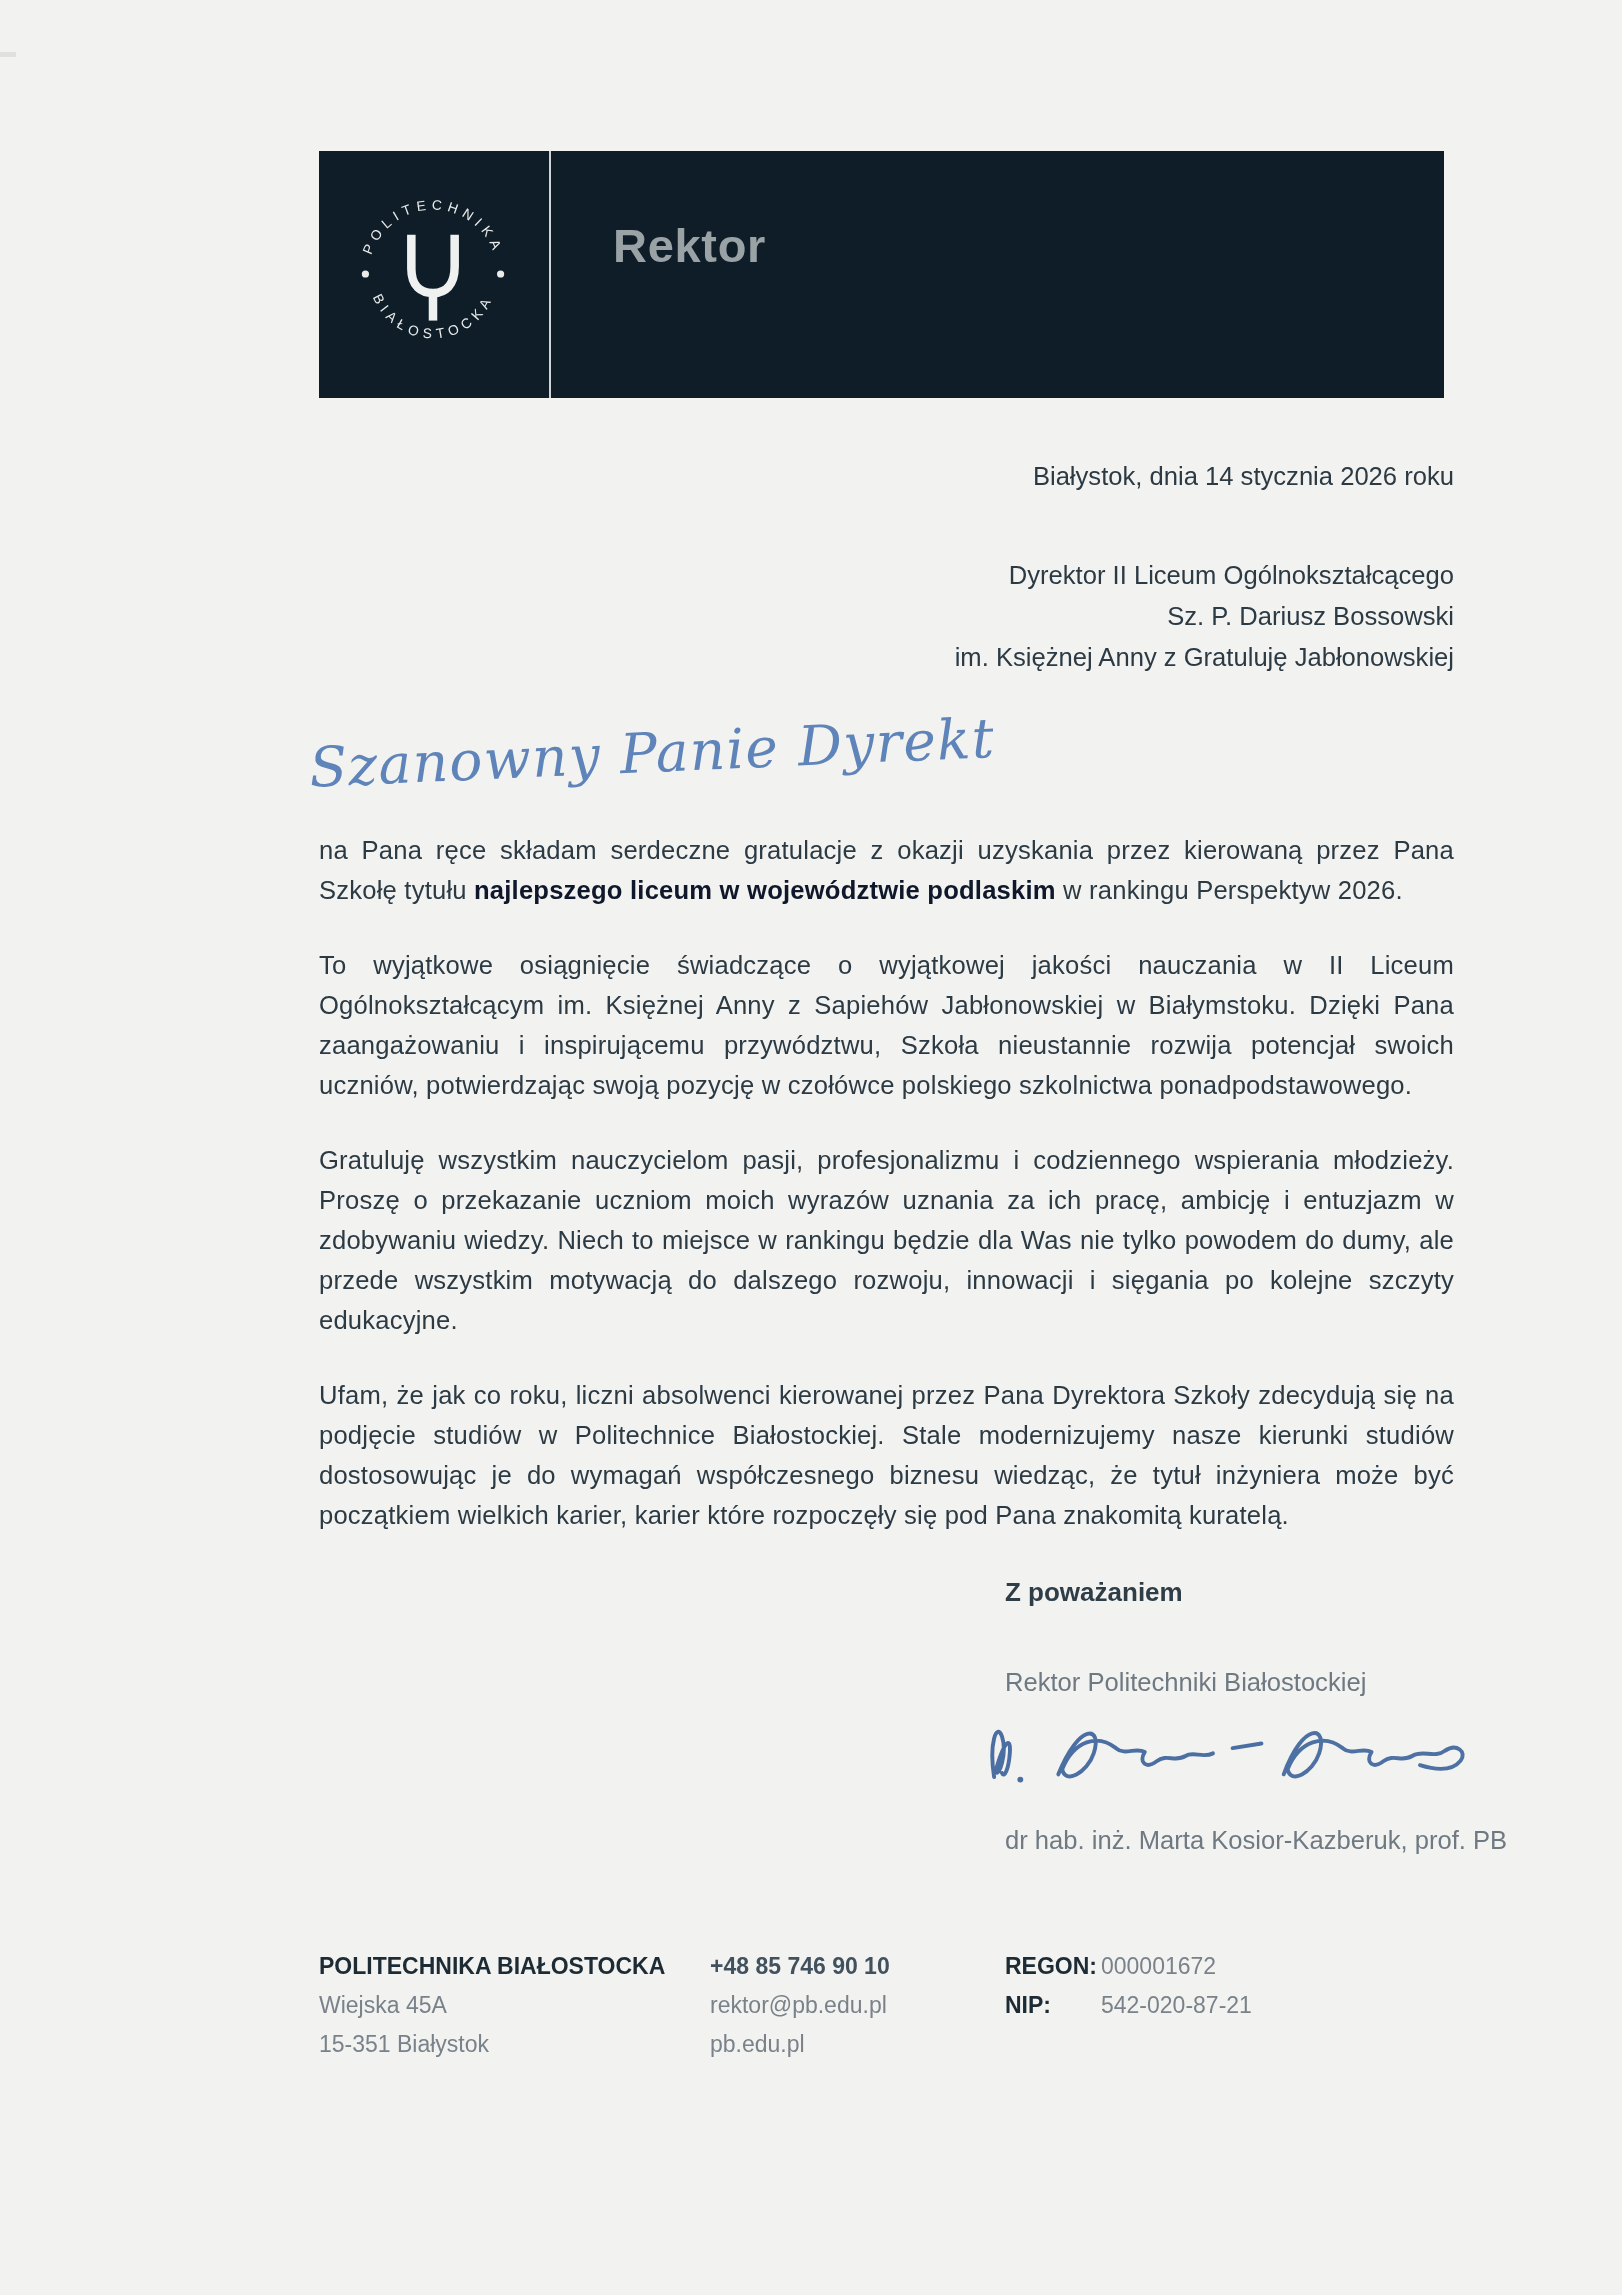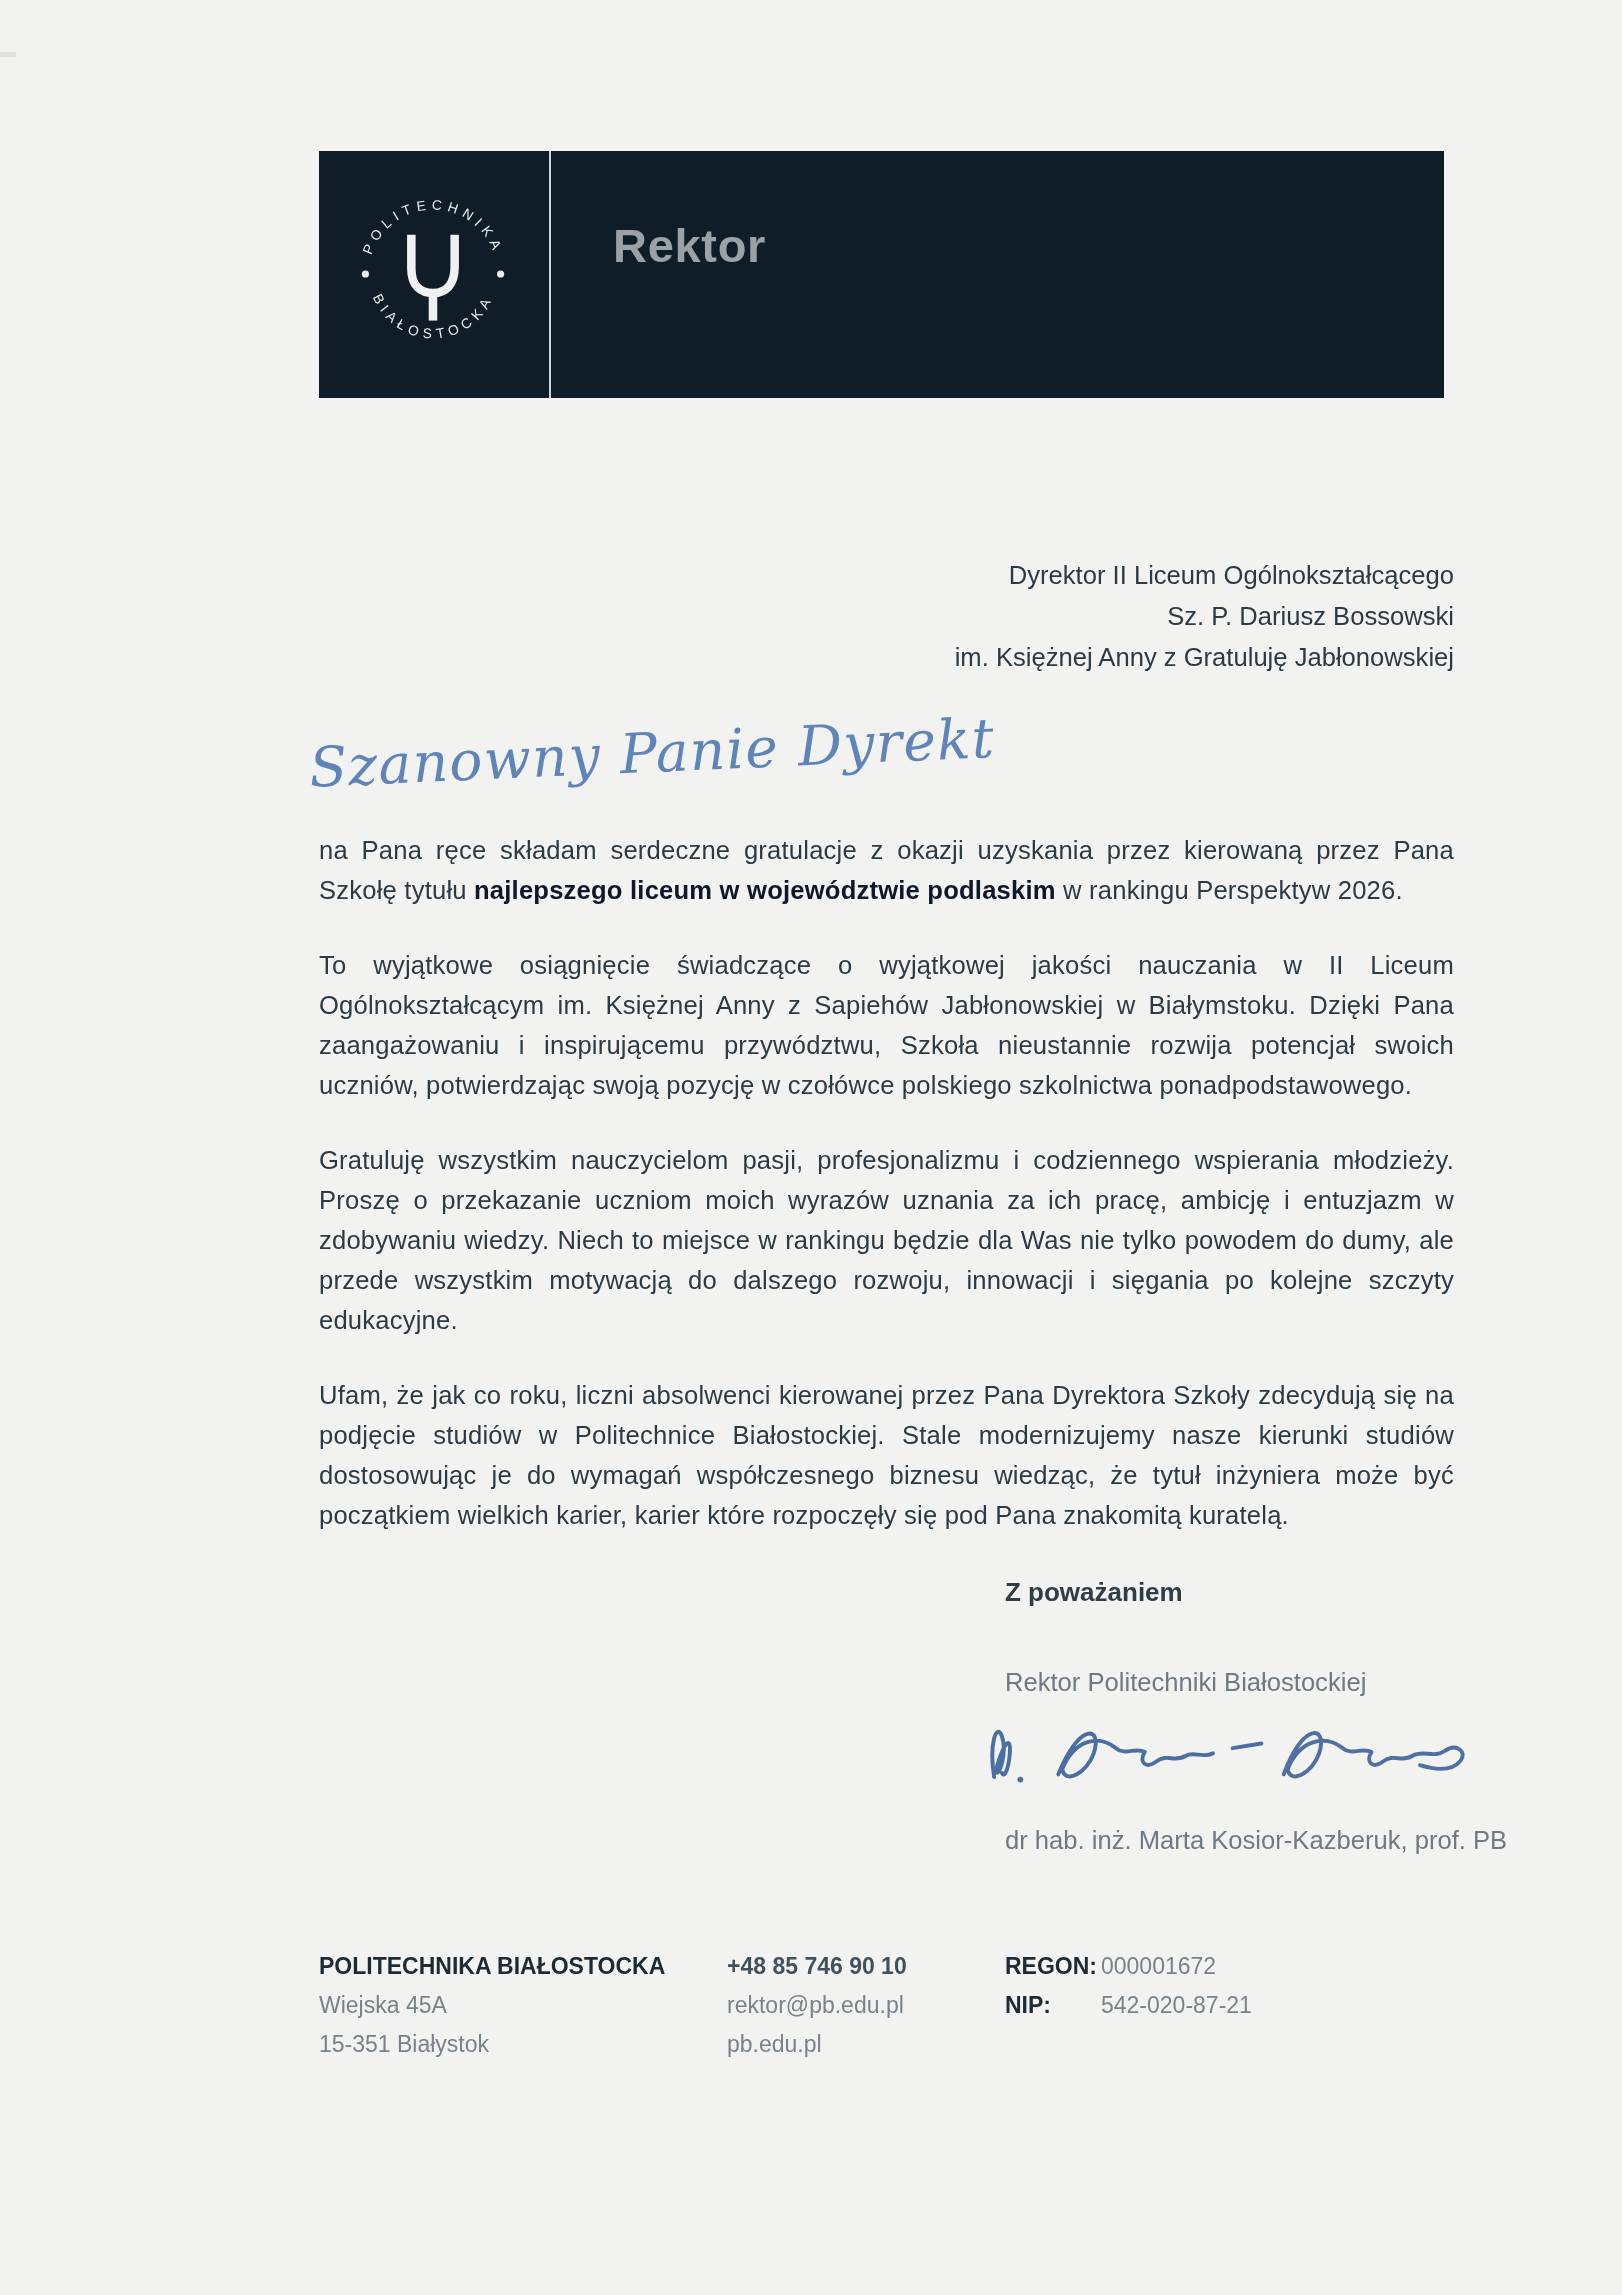--- a/index.html
+++ b/index.html
@@ -52,21 +52,21 @@
   .valediction{position:absolute;left:1005px;top:1577px;font-size:26px;font-weight:700;color:#2f3d47;}
   .signer-title{position:absolute;left:1005px;top:1668px;font-size:25.6px;color:#6f7982;}
   .signature-svg{position:absolute;left:981px;top:1697px;width:498px;height:118px;}
   .signer-name{position:absolute;left:1005px;top:1826px;font-size:25.6px;color:#6f7982;}
 
   
   .footer-line{position:absolute;font-size:23px;color:#79828a;white-space:nowrap;}
   .footer-line.bold-dark{font-weight:700;color:#1d2b35;}
   .footer-line.phone{font-weight:700;color:#41525e;}
   .row1{top:1953px;} .row2{top:1992px;} .row3{top:2031px;}
-  .col1{left:319px;} .col2{left:710px;margin-left:17px;} .col3l{left:1005px;} .col3v{left:1101px;}
+  .col1{left:319px;} .col2{left:710px;} .col3l{left:1005px;} .col3v{left:1101px;}
 </style>
 </head>
 <body>
 
 <div class="page">
 
   <div class="artifact"></div>
 
   <div class="letter-header">
     <svg class="logo-svg" viewBox="0 0 256 256" aria-hidden="true">
@@ -84,20 +84,21 @@
       <circle cx="231" cy="128" r="5.5" fill="#e9ecea"></circle>
       <g stroke="#eef1ef" stroke-width="13" fill="none" stroke-linecap="butt">
         <path d="M95,68 L95,120 C95,147 110,157 128,157 C147,157 161,145 161,117 L161,68"></path>
         <path d="M128,157 L128,199"></path>
       </g>
     </svg>
     <div class="header-divider"></div>
     <div class="header-title">Rektor</div>
   </div>
 
+  <div class="dateline">Białystok, dnia 14 stycznia 2026 roku</div>
 
   <div class="recipient">
     <div>Dyrektor II Liceum Ogólnokształcącego</div>
     <div>Sz. P. Dariusz Bossowski</div>
     <div>im. Księżnej Anny z Gratuluję Jabłonowskiej</div>
   </div>
 
   <svg class="greeting-svg" viewBox="0 0 1060 200" aria-hidden="true">
     <text x="18" y="128" font-family="DejaVu Serif, serif" font-style="italic" font-size="84" letter-spacing="2" fill="#5f84ba" transform="rotate(-2.5 18 128)">Szanowny Panie Dyrektorze,</text>
   </svg>

